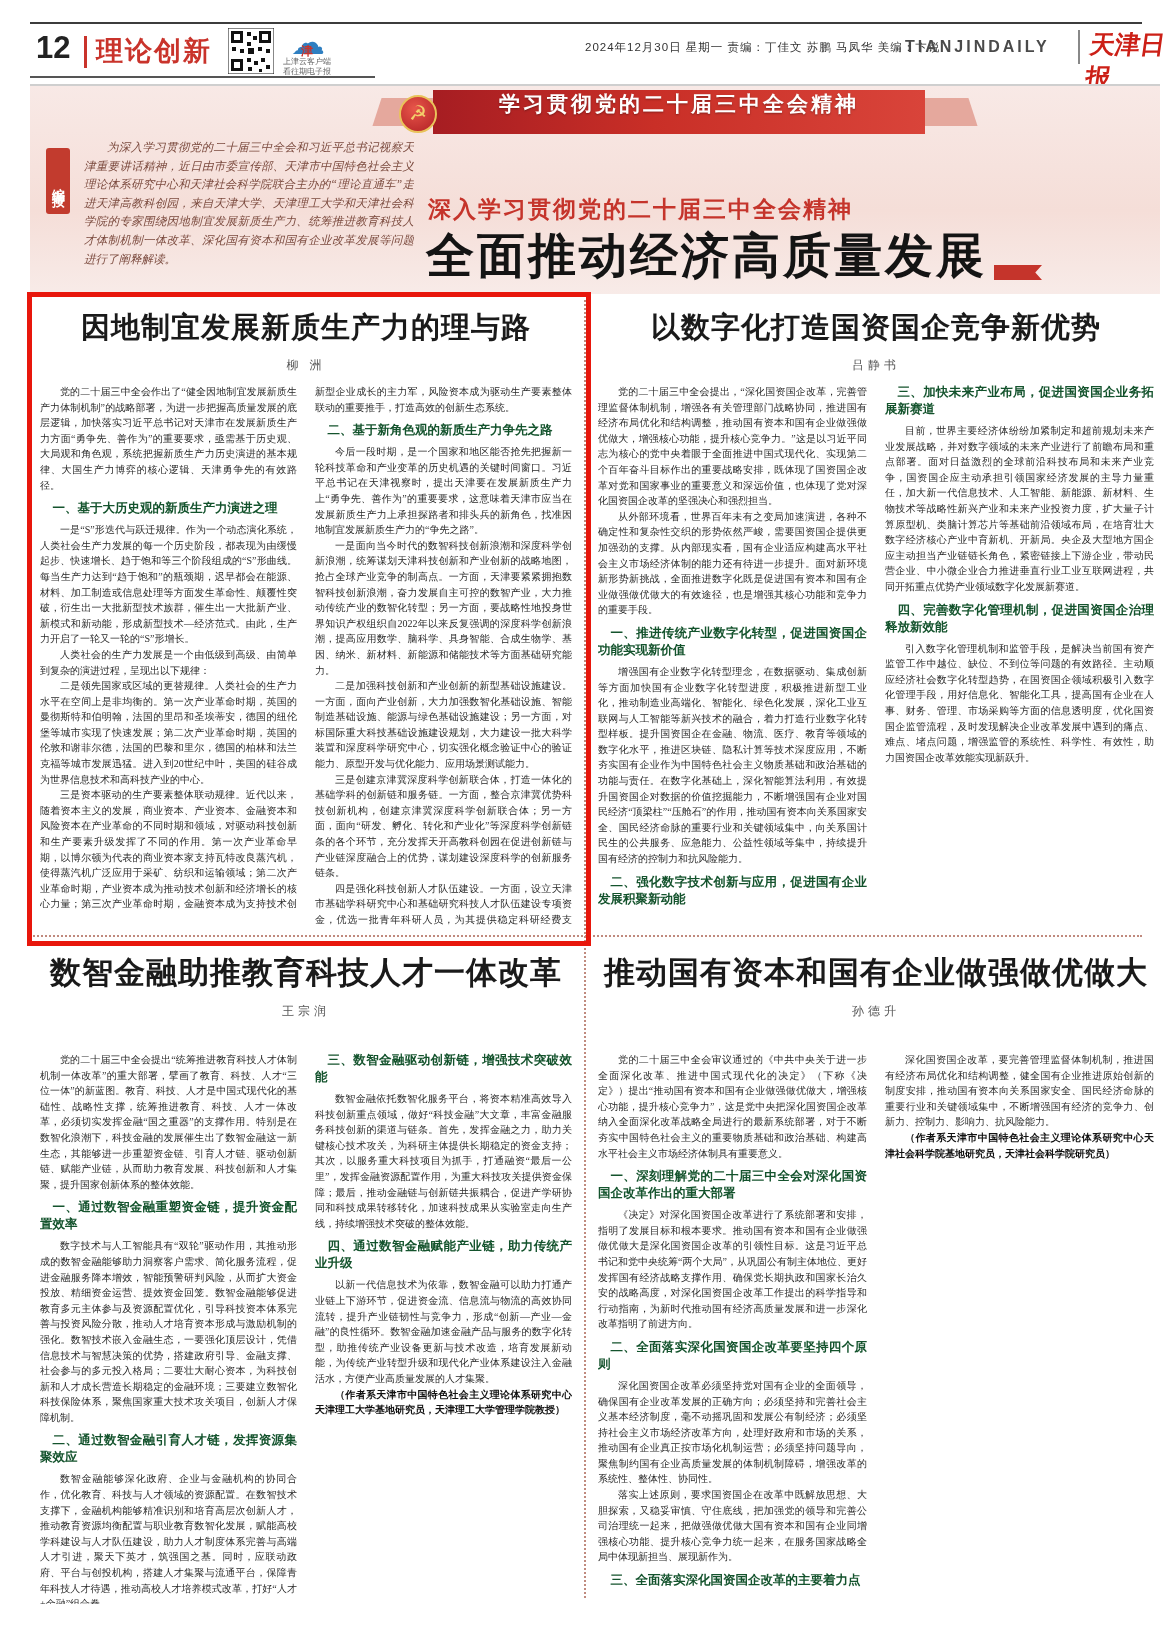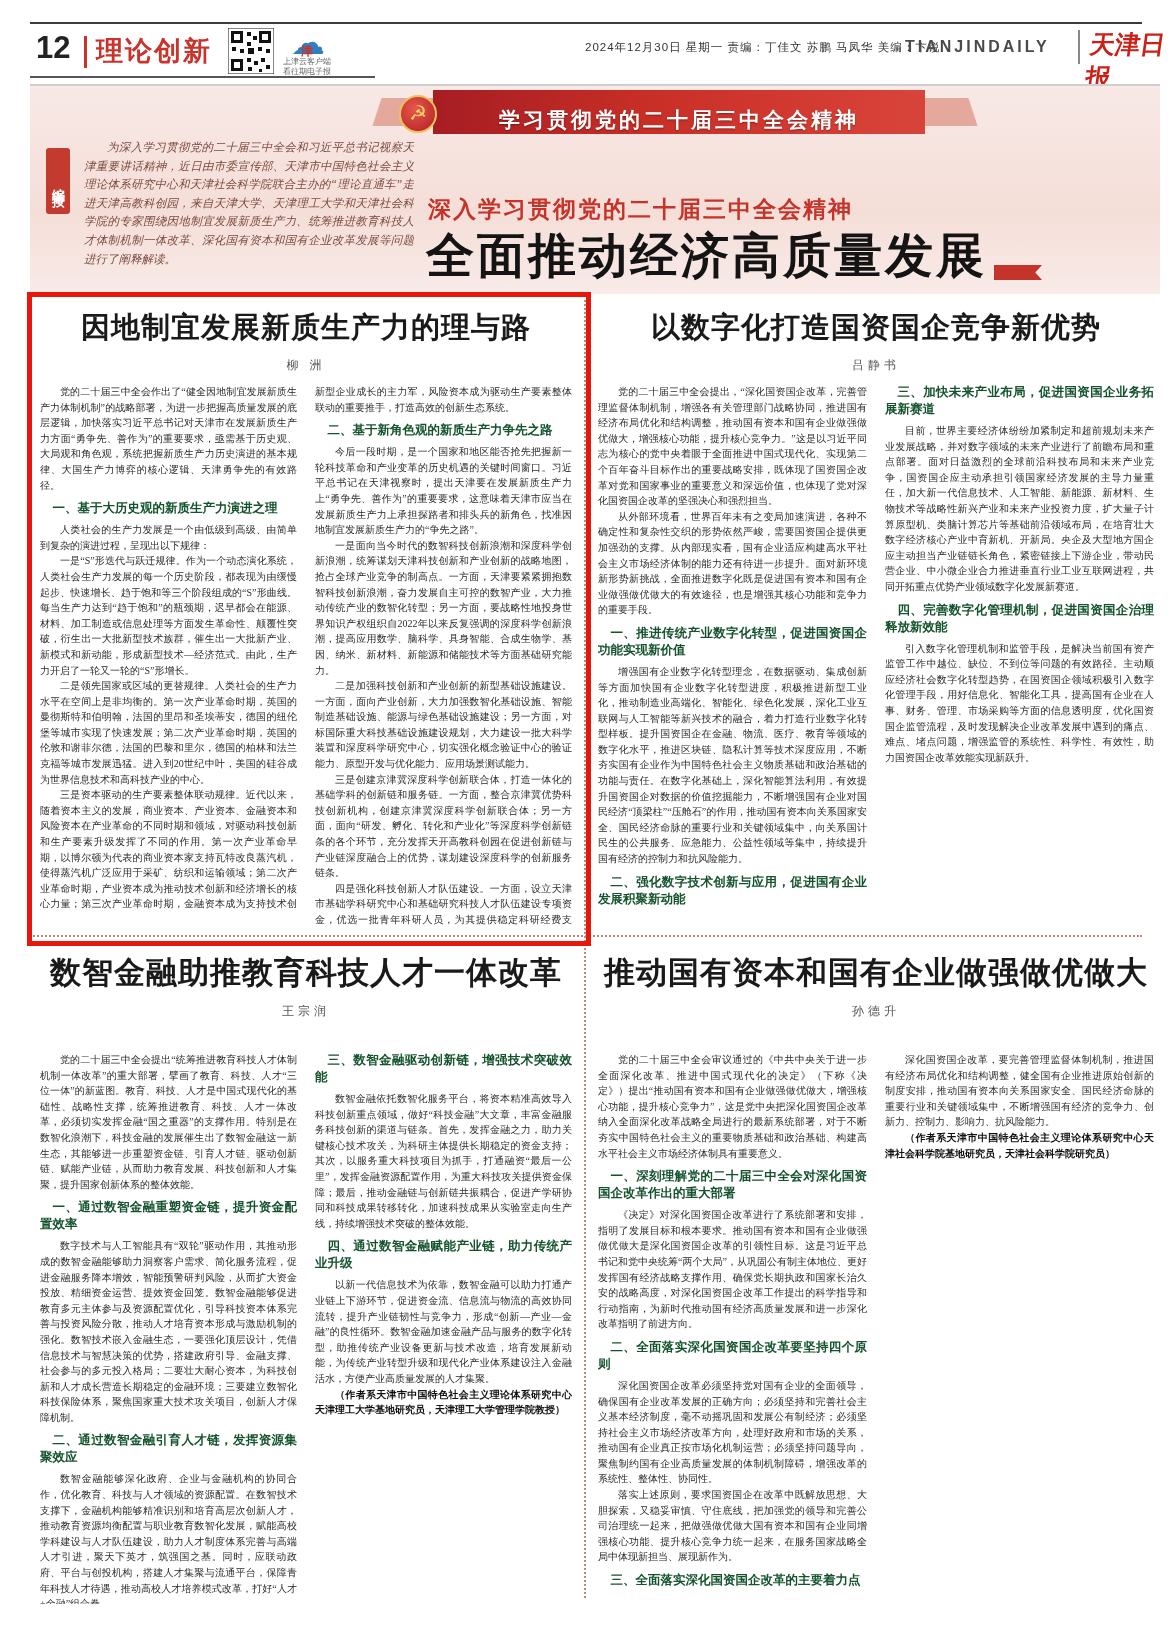--- a/index.html
+++ b/index.html
@@ -28,21 +28,21 @@
             color:#fff;font-size:13px;font-weight:bold;writing-mode:vertical-rl;text-align:center;line-height:24px;letter-spacing:3px;}
   .note-text{position:absolute;left:54px;top:52px;width:330px;height:142px;
              font-family:"Liberation Serif","DejaVu Serif",serif;font-style:italic;
              font-size:11.5px;line-height:18.6px;color:#7b4a3e;text-align:justify;text-indent:2em;overflow:hidden;}
   .ribbon{position:absolute;left:355px;top:4px;width:580px;height:44px;}
   .ribbon .wing{position:absolute;top:8px;width:120px;height:28px;background:#e5a89d;}
   .ribbon .wing.l{left:-8px;transform:skewX(-18deg);}
   .ribbon .wing.r{right:-8px;transform:skewX(18deg);}
   .ribbon .bar{position:absolute;left:48px;right:40px;top:0;height:44px;
                background:linear-gradient(90deg,#a61d22,#c92f27 45%,#d9443a);
-               display:flex;align-items:flex-end;justify-content:center;}
+               display:flex;align-items:flex-start;justify-content:center;}
   .ribbon .emblem{position:absolute;left:14px;top:5px;width:34px;height:34px;border-radius:50%;
                   background:radial-gradient(circle at 40% 35%,#e8564a,#b01f24);border:2px solid #e9c35a;
                   color:#f3cf6b;font-size:20px;line-height:32px;text-align:center;}
   .ribbon .bar span{color:#fff;font-size:21px;font-weight:bold;letter-spacing:3px;text-shadow:0 1px 2px rgba(0,0,0,.35);}
   .kicker{position:absolute;left:398px;top:108px;font-size:23px;font-weight:bold;color:#c5342b;
           font-family:"Liberation Serif","DejaVu Serif",serif;letter-spacing:2px;}
   .headline{position:absolute;left:396px;top:138px;font-size:48px;font-weight:900;color:#141414;letter-spacing:3px;}
   .flag{position:absolute;right:118px;bottom:14px;width:48px;height:15px;background:#c5342b;
         clip-path:polygon(0 0,100% 0,86% 50%,100% 100%,0 100%);}
   
@@ -136,22 +136,22 @@
   <div class="vsep"></div>
   <div class="hsep"></div>
   <div class="highlight"></div>
 
   <div class="article a1">
     <h2 class="art-title">因地制宜发展新质生产力的理与路</h2>
     <div class="art-byline">柳 洲</div>
     <div class="art-body">
         <p>党的二十届三中全会作出了“健全因地制宜发展新质生产力体制机制”的战略部署，为进一步把握高质量发展的底层逻辑，加快落实习近平总书记对天津市在发展新质生产力方面“勇争先、善作为”的重要要求，亟需基于历史观、大局观和角色观，系统把握新质生产力历史演进的基本规律、大国生产力博弈的核心逻辑、天津勇争先的有效路径。</p>
         <h3>一、基于大历史观的新质生产力演进之理</h3>
+        <p>一是“S”形迭代与跃迁规律。作为一个动态演化系统，人类社会生产力发展的每一个历史阶段，都表现为由缓慢起步、快速增长、趋于饱和等三个阶段组成的“S”形曲线。每当生产力达到“趋于饱和”的瓶颈期，迟早都会在能源、材料、加工制造或信息处理等方面发生革命性、颠覆性突破，衍生出一大批新型技术族群，催生出一大批新产业、新模式和新动能，形成新型技术—经济范式。由此，生产力开启了一轮又一轮的“S”形增长。</p>
         <p>人类社会的生产力发展是一个由低级到高级、由简单到复杂的演进过程，呈现出以下规律：</p>
-        <p>一是“S”形迭代与跃迁规律。作为一个动态演化系统，人类社会生产力发展的每一个历史阶段，都表现为由缓慢起步、快速增长、趋于饱和等三个阶段组成的“S”形曲线。每当生产力达到“趋于饱和”的瓶颈期，迟早都会在能源、材料、加工制造或信息处理等方面发生革命性、颠覆性突破，衍生出一大批新型技术族群，催生出一大批新产业、新模式和新动能，形成新型技术—经济范式。由此，生产力开启了一轮又一轮的“S”形增长。</p>
         <p>二是领先国家或区域的更替规律。人类社会的生产力水平在空间上是非均衡的。第一次产业革命时期，英国的曼彻斯特和伯明翰，法国的里昂和圣埃蒂安，德国的纽伦堡等城市实现了快速发展；第二次产业革命时期，英国的伦敦和谢菲尔德，法国的巴黎和里尔，德国的柏林和法兰克福等城市发展迅猛。进入到20世纪中叶，美国的硅谷成为世界信息技术和高科技产业的中心。</p>
         <p>三是资本驱动的生产要素整体联动规律。近代以来，随着资本主义的发展，商业资本、产业资本、金融资本和风险资本在产业革命的不同时期和领域，对驱动科技创新和生产要素升级发挥了不同的作用。第一次产业革命早期，以博尔顿为代表的商业资本家支持瓦特改良蒸汽机，使得蒸汽机广泛应用于采矿、纺织和运输领域；第二次产业革命时期，产业资本成为推动技术创新和经济增长的核心力量；第三次产业革命时期，金融资本成为支持技术创新型企业成长的主力军，风险资本成为驱动生产要素整体联动的重要推手，打造高效的创新生态系统。</p>
         <h3>二、基于新角色观的新质生产力争先之路</h3>
         <p>今后一段时期，是一个国家和地区能否抢先把握新一轮科技革命和产业变革的历史机遇的关键时间窗口。习近平总书记在天津视察时，提出天津要在发展新质生产力上“勇争先、善作为”的重要要求，这意味着天津市应当在发展新质生产力上承担探路者和排头兵的新角色，找准因地制宜发展新质生产力的“争先之路”。</p>
         <p>一是面向当今时代的数智科技创新浪潮和深度科学创新浪潮，统筹谋划天津科技创新和产业创新的战略地图，抢占全球产业竞争的制高点。一方面，天津要紧紧拥抱数智科技创新浪潮，奋力发展自主可控的数智产业，大力推动传统产业的数智化转型；另一方面，要战略性地投身世界知识产权组织自2022年以来反复强调的深度科学创新浪潮，提高应用数学、脑科学、具身智能、合成生物学、基因、纳米、新材料、新能源和储能技术等方面基础研究能力。</p>
         <p>二是加强科技创新和产业创新的新型基础设施建设。一方面，面向产业创新，大力加强数智化基础设施、智能制造基础设施、能源与绿色基础设施建设；另一方面，对标国际重大科技基础设施建设规划，大力建设一批大科学装置和深度科学研究中心，切实强化概念验证中心的验证能力、原型开发与优化能力、应用场景测试能力。</p>
         <p>三是创建京津冀深度科学创新联合体，打造一体化的基础学科的创新链和服务链。一方面，整合京津冀优势科技创新机构，创建京津冀深度科学创新联合体；另一方面，面向“研发、孵化、转化和产业化”等深度科学创新链条的各个环节，充分发挥天开高教科创园在促进创新链与产业链深度融合上的优势，谋划建设深度科学的创新服务链条。</p>
         <p>四是强化科技创新人才队伍建设。一方面，设立天津市基础学科研究中心和基础研究科技人才队伍建设专项资金，优选一批青年科研人员，为其提供稳定科研经费支持；另一方面，进一步优化分类分级的考核和评价机制，优化同行评议机制，实现多元、动态、透明的同行评审，打造风清气正的科技创新评价环境。</p>
       </div>
   </div>

